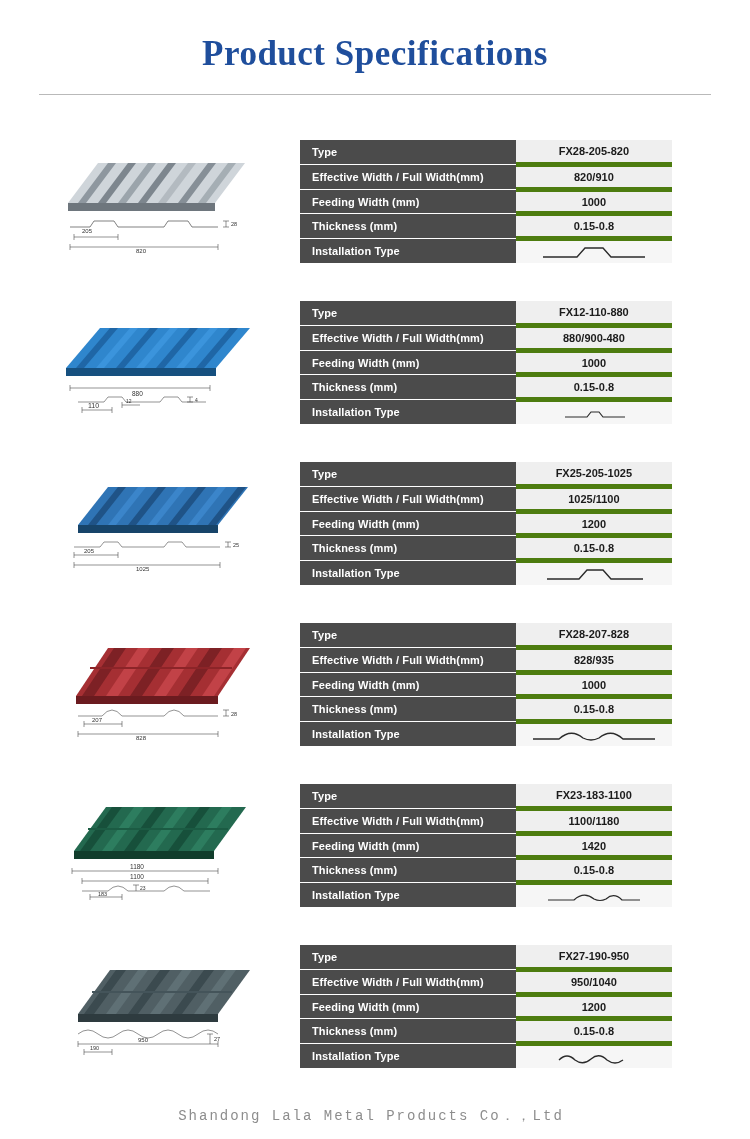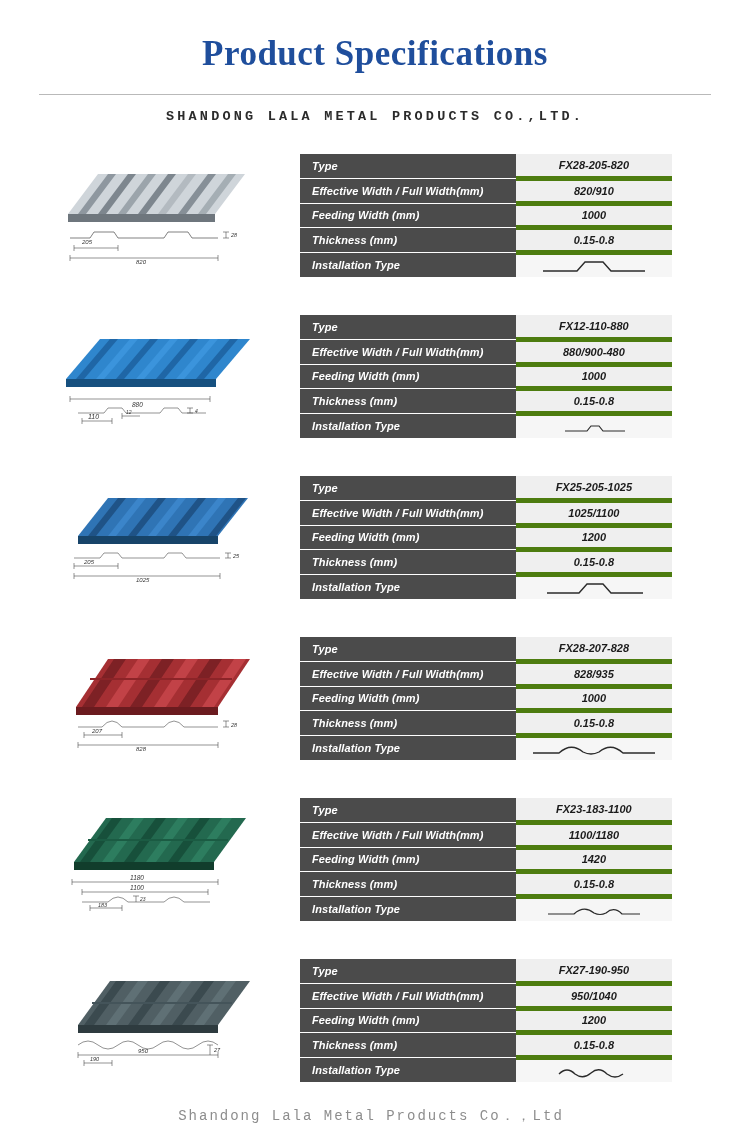--- a/index.html
+++ b/index.html
@@ -44,22 +44,21 @@
   }
 
   
   .rows {
     margin-top: 22px;
   }
   .row {
     position: relative;
     height: 161px;
     display: flex;
-    align-items: flex-start;
-    font-style: italic;
+    align-items: center;
   }
   .imgcell {
     width: 300px;
     padding-left: 60px;
     padding-top: 6px;
   }
   .tablecell {
     width: 450px;
     padding-right: 78px;
     padding-top: 8px;
@@ -112,21 +111,20 @@
   .sheetsvg { display:block; }
 </style>
 </head>
 <body>
 
 <div class="page">
 
   <div class="header">
     <div class="title">Product Specifications</div>
     <div class="rule"></div>
-    <div class="company">SHANDONG LALA METAL PRODUCTS CO.,LTD.</div>
   </div>
 
   <div class="rows">
 
     <div class="row">
       <div class="imgcell">
         <svg class="sheetsvg" width="210" height="120" viewBox="0 0 210 120">
           <g>
             <polygon points="8,62 38,22 185,22 155,62" fill="#cfd5da"></polygon>
             <polygon points="18,62 48,22 56,22 26,62" fill="#8e979f"></polygon>

